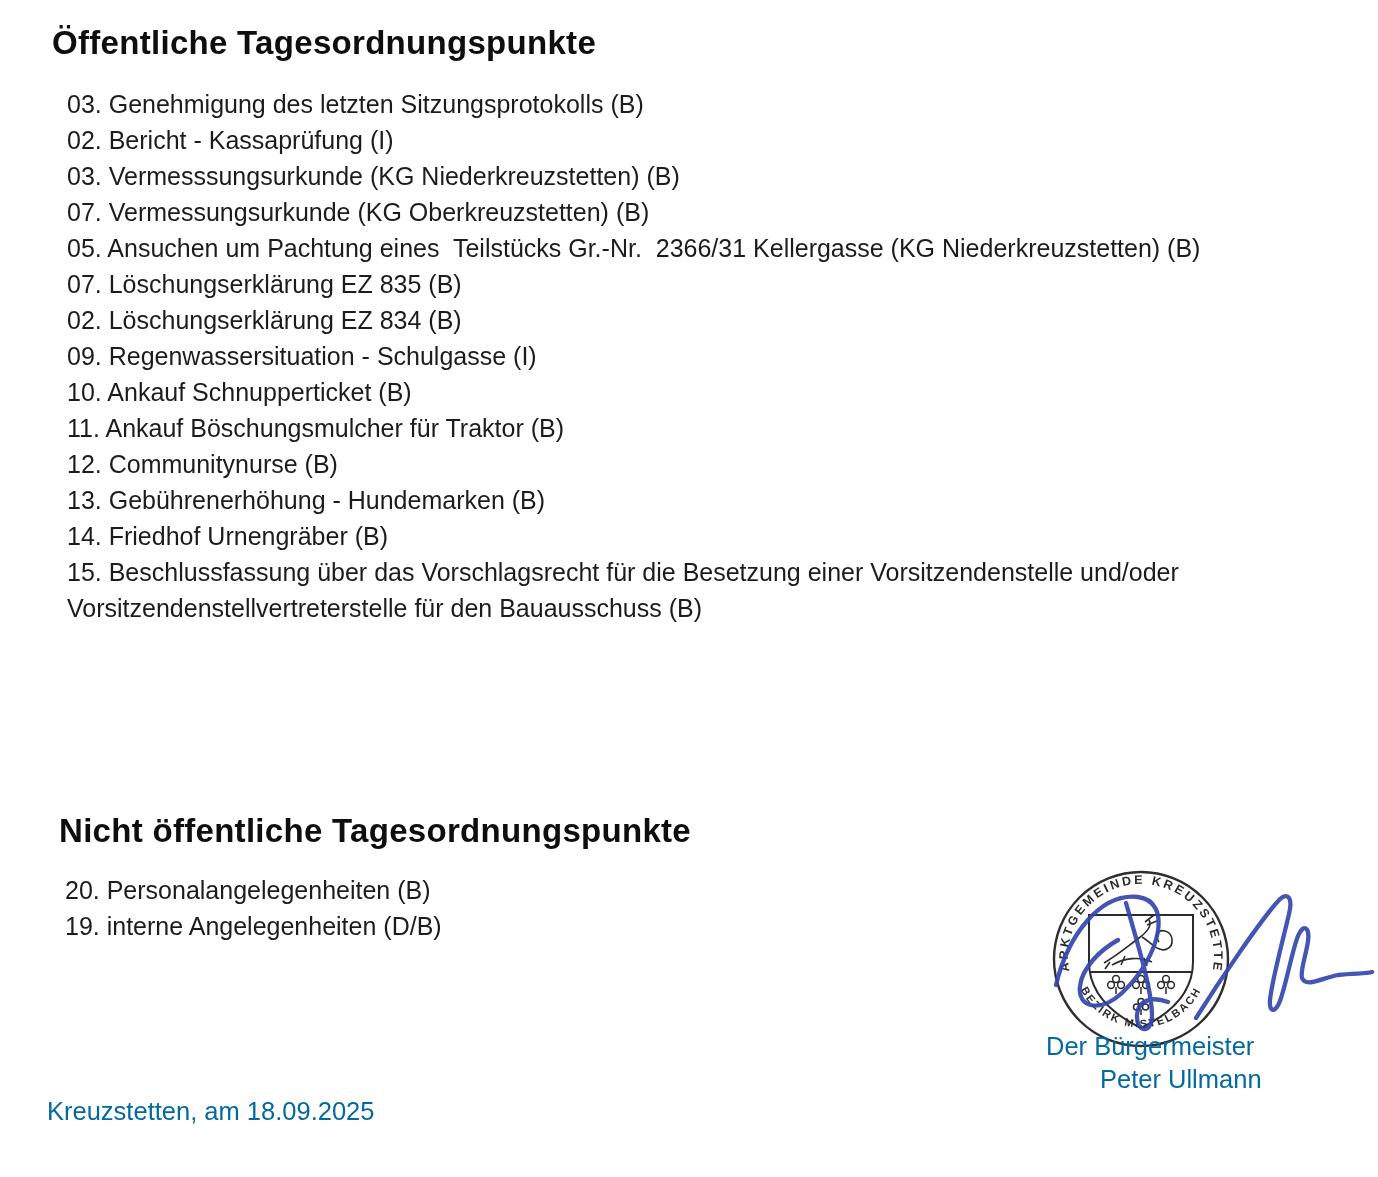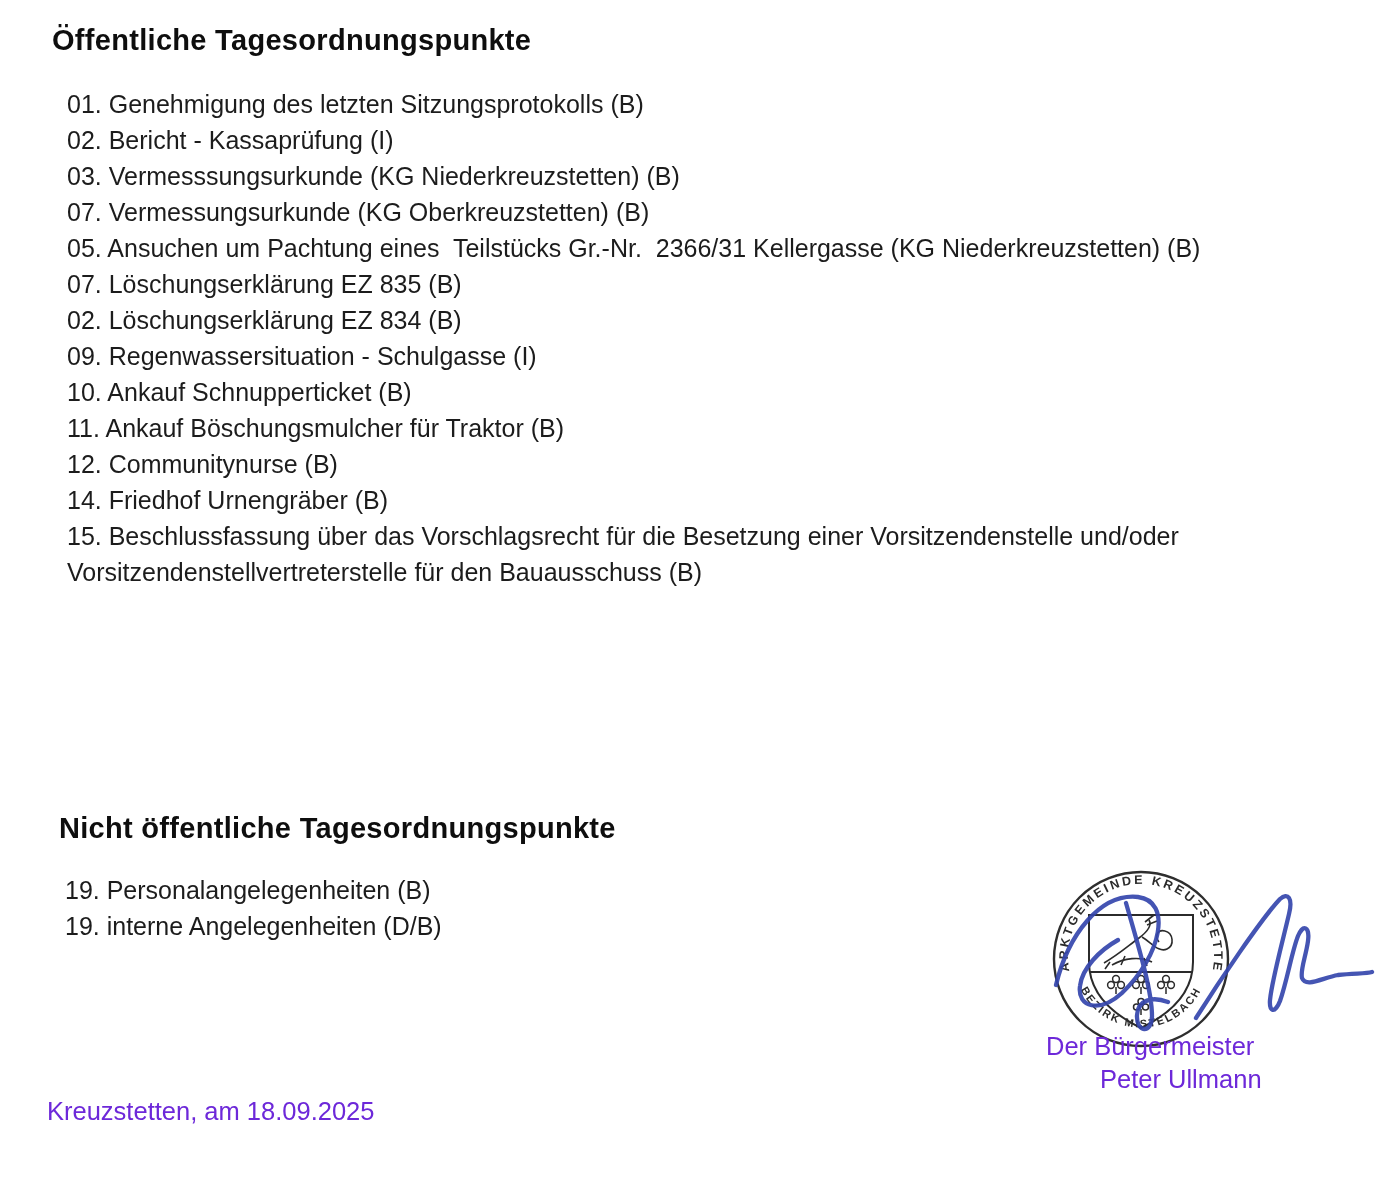--- a/index.html
+++ b/index.html
@@ -8,41 +8,41 @@
     width: 1378px;
     height: 1177px;
     background: #ffffff;
     font-family: "Liberation Sans", sans-serif;
     color: #1d1d1d;
     overflow: hidden;
   }
   .heading {
     position: absolute;
     font-weight: 700;
-    font-size: 29px;
+    font-size: 33px;
     letter-spacing: 0.3px;
     color: #0e0e0e;
     white-space: nowrap;
   }
   .heading-public  { left: 52px; top: 24px; }
   .heading-nonpublic { left: 47px; top: 812px; margin-left: 12px; }
   .agenda-list {
     position: absolute;
     font-size: 25px;
     line-height: 36px;
     color: #1c1c1c;
     width: 1280px;
   }
   .list-public    { left: 67px; top: 86px; }
   .list-nonpublic { left: 65px; top: 872px; }
   .agenda-item { white-space: pre-wrap; }
   .sig-role, .sig-name, .place-date {
     position: absolute;
     font-size: 25.5px;
-    color: #6d28d9;
+    color: #0369a1;
     white-space: nowrap;
   }
   .sig-role   { left: 1046px; top: 1032px; z-index: 3; }
   .sig-name   { left: 1100px; top: 1065px; z-index: 3; text-align: right; }
   .place-date { left: 47px;  top: 1097px; }
   .seal-svg {
     position: absolute;
     left: 1046px; top: 866px;
     width: 190px; height: 190px;
     z-index: 2;
@@ -63,40 +63,41 @@
   }
 </style>
 </head>
 <body>
 
 <div class="page">
 
   <div class="heading heading-public">Öffentliche Tagesordnungspunkte</div>
 
   <div class="agenda-list list-public">
-    <div class="agenda-item">01. Genehmigung des letzten Sitzungsprotokolls (B)</div>
+    <div class="agenda-item">03. Genehmigung des letzten Sitzungsprotokolls (B)</div>
     <div class="agenda-item">02. Bericht - Kassaprüfung (I)</div>
     <div class="agenda-item">03. Vermesssungsurkunde (KG Niederkreuzstetten) (B)</div>
     <div class="agenda-item">07. Vermessungsurkunde (KG Oberkreuzstetten) (B)</div>
     <div class="agenda-item">05. Ansuchen um Pachtung eines  Teilstücks Gr.-Nr.  2366/31 Kellergasse (KG Niederkreuzstetten) (B)</div>
     <div class="agenda-item">07. Löschungserklärung EZ 835 (B)</div>
     <div class="agenda-item">02. Löschungserklärung EZ 834 (B)</div>
     <div class="agenda-item">09. Regenwassersituation - Schulgasse (I)</div>
     <div class="agenda-item">10. Ankauf Schnupperticket (B)</div>
     <div class="agenda-item">11. Ankauf Böschungsmulcher für Traktor (B)</div>
     <div class="agenda-item">12. Communitynurse (B)</div>
+    <div class="agenda-item">13. Gebührenerhöhung - Hundemarken (B)</div>
     <div class="agenda-item">14. Friedhof Urnengräber (B)</div>
     <div class="agenda-item">15. Beschlussfassung über das Vorschlagsrecht für die Besetzung einer Vorsitzendenstelle und/oder
 Vorsitzendenstellvertreterstelle für den Bauausschuss (B)</div>
   </div>
 
   <div class="heading heading-nonpublic">Nicht öffentliche Tagesordnungspunkte</div>
 
   <div class="agenda-list list-nonpublic">
-    <div class="agenda-item">19. Personalangelegenheiten (B)</div>
+    <div class="agenda-item">20. Personalangelegenheiten (B)</div>
     <div class="agenda-item">19. interne Angelegenheiten (D/B)</div>
   </div>
 
   <svg class="seal-svg" viewBox="0 0 190 190">
     <circle cx="95" cy="93" r="87" fill="none" stroke="#2e2e2e" stroke-width="2.4"></circle>
     <defs>
       <path id="sealTopArc" d="M 23,103 A 73,73 0 1 1 167,103" fill="none"></path>
       <path id="sealBottomArc" d="M 29,106 A 67,67 0 0 0 161,106" fill="none"></path>
     </defs>
     <text class="seal-arc-text" text-anchor="middle">

